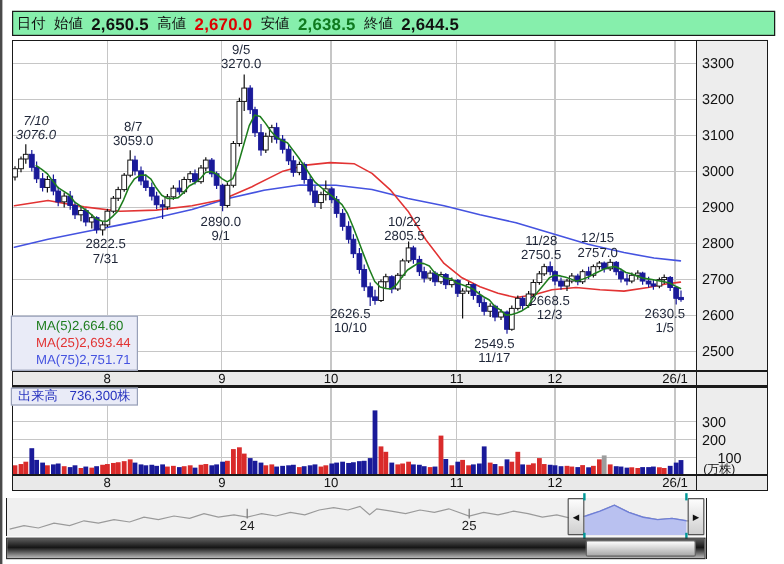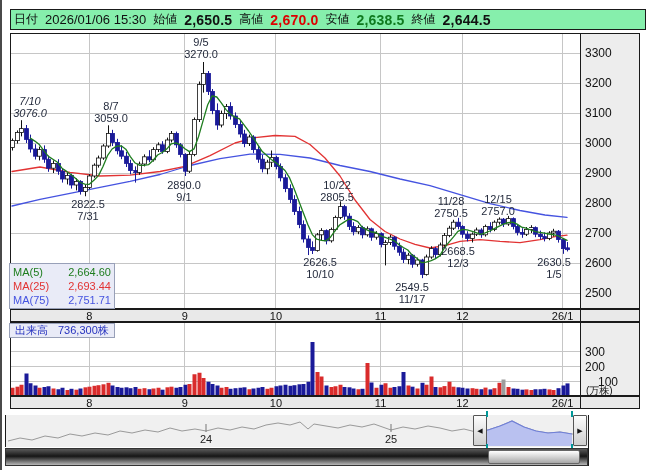--- a/index.html
+++ b/index.html
@@ -17,21 +17,21 @@
   #info-bar .val.green{color:#0f7a1f;}
   
   svg{position:absolute;left:0;top:0;}
   .lbl-layer{position:absolute;left:0;top:0;width:653px;height:470px;pointer-events:none;}
   .tick-label{position:absolute;font-size:12px;color:#111;}
   .month-label{position:absolute;font-size:11px;color:#111;transform:translateX(-50%);}
   .annotation{position:absolute;font-size:11px;line-height:11.5px;color:#1f2638;text-align:center;
               white-space:pre;transform:translateX(-50%);}
   
   #ma-legend{position:absolute;left:9px;top:263px;width:106px;background:#e9ebf7;border:1px solid #98a0b8;
-             font-size:11px;line-height:14px;padding:1px 3px;box-sizing:border-box;}
+             font-size:11px;line-height:14px;padding:1px 20px;box-sizing:border-box;}
   .ma-row{display:flex;justify-content:space-between;}
   #vol-legend{position:absolute;left:9px;top:323px;background:#e9ebf7;border:1px solid #98a0b8;
               font-size:11px;line-height:13px;padding:0 5px;color:#2733bf;white-space:nowrap;}
   #vol-legend .gap{display:inline-block;width:10px;}
   #unit-label{position:absolute;left:586px;top:384px;font-size:10px;color:#111;}
   
   .year-label{position:absolute;font-size:11px;color:#222;transform:translateX(-50%);}
   .nav-btn{position:absolute;top:415px;width:14px;height:31px;border:1px solid #555;box-sizing:border-box;
            background:linear-gradient(180deg,#fdfdfd,#cfcfcf);display:flex;align-items:center;justify-content:center;
            font-size:7px;color:#111;border-radius:1px;}
@@ -42,21 +42,20 @@
                 border:1px solid #666;border-radius:2px;background:linear-gradient(180deg,#ffffff,#a8a8a8);}
 </style>
 </head>
 <body>
 
 <div id="stage">
   <div id="left-edge"></div>
 
   <div id="info-bar">
     <span class="lbl">日付</span>
-    <span class="date">2026/01/06 15:30</span>
     <span class="lbl">始値</span>
     <span class="val">2,650.5</span>
     <span class="lbl">高値</span>
     <span class="val red">2,670.0</span>
     <span class="lbl">安値</span>
     <span class="val green">2,638.5</span>
     <span class="lbl">終値</span>
     <span class="val">2,644.5</span>
   </div>
 
@@ -531,21 +530,21 @@
       <div class="annotation" style="left: 184px; top: 180px;">2890.0
 9/1</div>
       <div class="annotation" style="left: 88px; top: 199px;">2822.5
 7/31</div>
       <div class="annotation" style="left: 337px; top: 180px;">10/22
 2805.5</div>
       <div class="annotation" style="left: 451px; top: 196px;">11/28
 2750.5</div>
       <div class="annotation" style="left: 498px; top: 194px;">12/15
 2757.0</div>
-      <div class="annotation" style="left: 292px; top: 257px; margin-left: 28px;">2626.5
+      <div class="annotation" style="left: 292px; top: 257px;">2626.5
 10/10</div>
       <div class="annotation" style="left: 458px; top: 246px;">2668.5
 12/3</div>
       <div class="annotation" style="left: 412px; top: 282px;">2549.5
 11/17</div>
       <div class="annotation" style="left: 554px; top: 257px;">2630.5
 1/5</div>
     </div>
 
   <div id="ma-legend">

